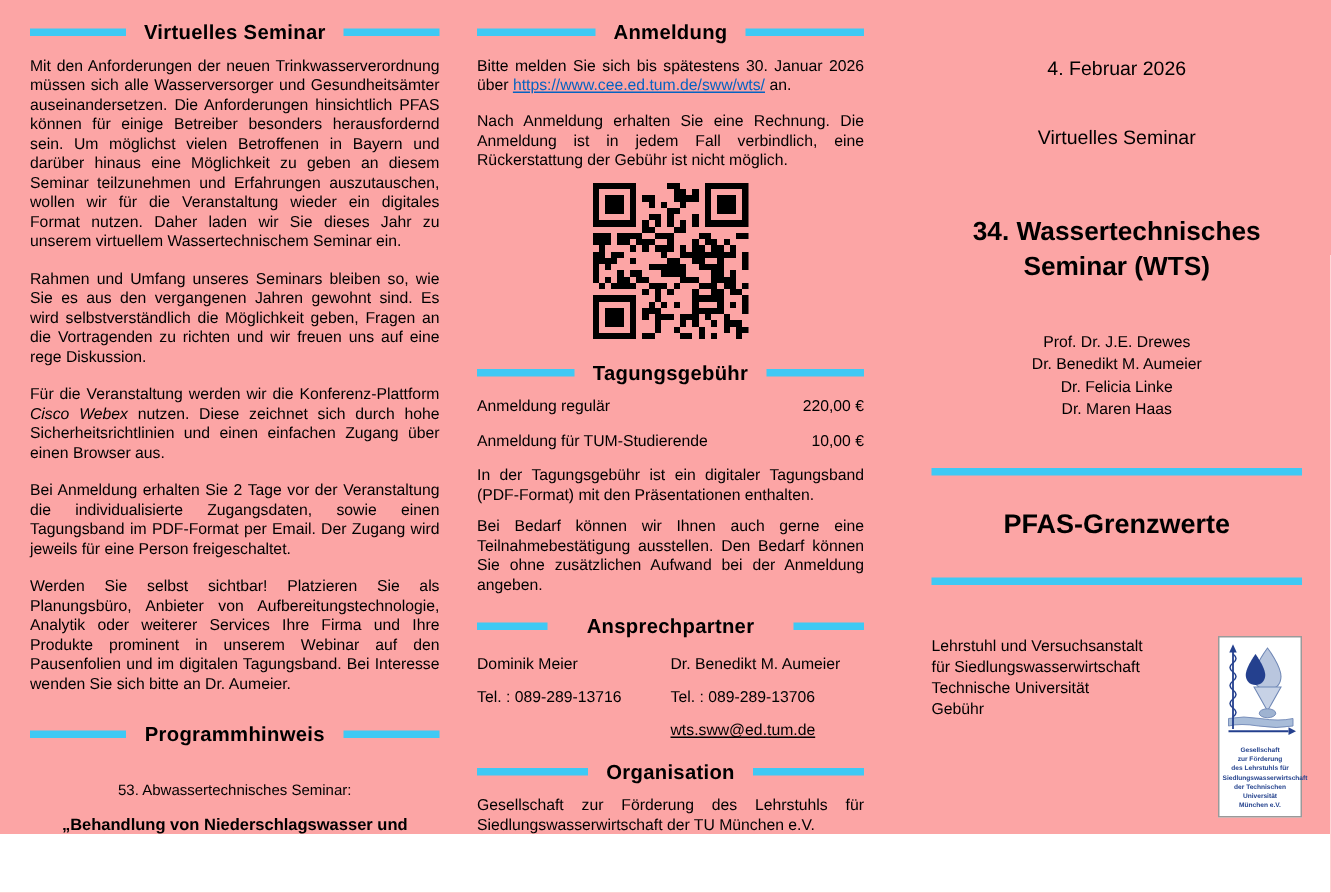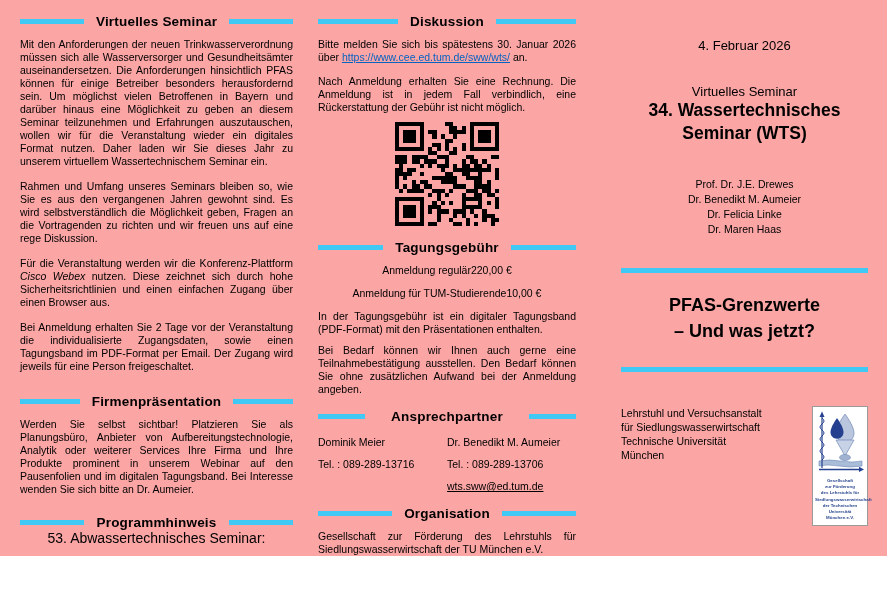--- a/index.html
+++ b/index.html
@@ -21,37 +21,37 @@
   
   .sec-head{display:flex;align-items:center;gap:12px;margin-bottom:9px;}
   .hbar{flex:1;height:5px;background:var(--accent);}
   .htxt{font-weight:bold;font-size:13.5px;white-space:nowrap;letter-spacing:.2px;}
 
   .body-p{font-size:10.5px;line-height:13px;text-align:justify;margin-bottom:12px;}
   .body-p:last-child{margin-bottom:0;}
   .italic{font-style:italic;}
 
   
-  .prog-line{font-size:14px;line-height:13px;text-align:center;margin-bottom:9px;}
+  .prog-line{font-size:10px;line-height:13px;text-align:center;margin-bottom:9px;}
   .prog-title{font-size:11px;font-weight:bold;line-height:14px;text-align:center;margin-bottom:18px;}
 
   
   a.link{color:var(--link);text-decoration:underline;}
   a.mail{color:var(--ink);text-decoration:underline;font-size:10.5px;}
   .qr-wrap{width:104px;margin:8px auto 10px auto;}
-  .fee-row{display:flex;justify-content:center;font-size:10.5px;line-height:13px;margin-bottom:10px;}
+  .fee-row{display:flex;justify-content:space-between;font-size:10.5px;line-height:13px;margin-bottom:10px;}
   .note-p{font-size:10.5px;line-height:13px;text-align:justify;margin-bottom:8px;}
   .contacts{display:flex;font-size:10.5px;line-height:13px;margin-bottom:4px;}
   .contact-col{width:50%;}
   .contact-col div{margin-bottom:9px;}
 
   
   .r-date{font-size:13px;margin-top:24px;}
   .r-sub{font-size:13px;margin-top:31px;}
-  .r-title{font-size:17.5px;font-weight:bold;line-height:23px;}
+  .r-title{font-size:17.5px;font-weight:bold;line-height:23px;margin-top:44px;}
   .r-speakers{font-size:10.5px;line-height:15px;margin-top:32px;}
   .full-bar{height:5px;background:var(--accent);margin-top:0;}
   .bar1{margin-top:31px;}
   .bar2{margin-top:23px;}
   .r-topic{font-size:18px;font-weight:bold;line-height:26px;margin-top:19px;}
   .bottom-row{display:flex;justify-content:space-between;align-items:flex-start;margin-top:34px;text-align:left;}
   .r-address{font-size:10.5px;line-height:14px;}
   .logo-box{width:56px;border:1px solid #9a9a9a;padding:3px 2px 4px 2px;background:#fff;}
   .logo-text{font-size:4.4px;line-height:6.2px;color:var(--logo-blue);text-align:center;margin-top:2px;font-weight:bold;}
 </style>
@@ -64,41 +64,36 @@
     <div class="sec-head">
       <span class="hbar"></span>
       <span class="htxt">Virtuelles Seminar</span>
       <span class="hbar"></span>
     </div>
     <p class="body-p">Mit den Anforderungen der neuen Trinkwasserverordnung müssen sich alle Wasserversorger und Gesundheitsämter auseinandersetzen. Die Anforderungen hinsichtlich PFAS können für einige Betreiber besonders herausfordernd sein. Um möglichst vielen Betroffenen in Bayern und darüber hinaus eine Möglichkeit zu geben an diesem Seminar teilzunehmen und Erfahrungen auszutauschen, wollen wir für die Veranstaltung wieder ein digitales Format nutzen. Daher laden wir Sie dieses Jahr zu unserem virtuellem Wassertechnischem Seminar ein.</p>
     <p class="body-p">Rahmen und Umfang unseres Seminars bleiben so, wie Sie es aus den vergangenen Jahren gewohnt sind. Es wird selbstverständlich die Möglichkeit geben, Fragen an die Vortragenden zu richten und wir freuen uns auf eine rege Diskussion.</p>
     <p class="body-p"><span>Für die Veranstaltung werden wir die Konferenz-Plattform </span><span class="italic">Cisco Webex</span><span> nutzen. Diese zeichnet sich durch hohe Sicherheitsrichtlinien und einen einfachen Zugang über einen Browser aus.</span></p>
     <p class="body-p">Bei Anmeldung erhalten Sie 2 Tage vor der Veranstaltung die individualisierte Zugangsdaten, sowie einen Tagungsband im PDF-Format per Email. Der Zugang wird jeweils für eine Person freigeschaltet.</p>
 
-    <div class="sec-head" style="margin-top:21px;">
-      <span class="hbar"></span>
-      <span class="htxt">Firmenpräsentation</span>
-      <span class="hbar"></span>
-    </div>
     <p class="body-p">Werden Sie selbst sichtbar! Platzieren Sie als Planungsbüro, Anbieter von Aufbereitungstechnologie, Analytik oder weiterer Services Ihre Firma und Ihre Produkte prominent in unserem Webinar auf den Pausenfolien und im digitalen Tagungsband. Bei Interesse wenden Sie sich bitte an Dr. Aumeier.</p>
 
-    <div class="sec-head" style="margin-top:19px;margin-bottom:2px;">
+    <div class="sec-head" style="margin-top:19px;margin-bottom:24px;">
       <span class="hbar"></span>
       <span class="htxt">Programmhinweis</span>
       <span class="hbar"></span>
     </div>
     <p class="prog-line">53. Abwassertechnisches Seminar:</p>
     <p class="prog-title">„Behandlung von Niederschlagswasser und Mischwasserüberläufen“</p>
 
   </div>
 
   <div class="panel panel-mid">
     <div class="sec-head">
       <span class="hbar"></span>
-      <span class="htxt">Diskussion</span>
+      <span class="htxt">Anmeldung</span>
       <span class="hbar"></span>
     </div>
     <p class="body-p" style="margin-bottom:11px;"><span>Bitte melden Sie sich bis spätestens 30. Januar 2026 über </span><a class="link" href="#">https://www.cee.ed.tum.de/sww/wts/</a><span> an.</span></p>
     <p class="body-p" style="margin-bottom:6px;">Nach Anmeldung erhalten Sie eine Rechnung. Die Anmeldung ist in jedem Fall verbindlich, eine Rückerstattung der Gebühr ist nicht möglich.</p>
 
     <div class="qr-wrap">
       <svg id="qr-svg" width="104" height="104" viewBox="0 0 25 25" shape-rendering="crispEdges">
           <rect x="0" y="0" width="1" height="1" fill="#000"></rect>
           <rect x="1" y="0" width="1" height="1" fill="#000"></rect>
           <rect x="2" y="0" width="1" height="1" fill="#000"></rect>
@@ -458,30 +453,29 @@
     </div>
     <div class="r-speakers">
       <div>Prof. Dr. J.E. Drewes</div>
       <div>Dr. Benedikt M. Aumeier</div>
       <div>Dr. Felicia Linke</div>
       <div>Dr. Maren Haas</div>
     </div>
     <div class="full-bar bar1"></div>
     <div class="r-topic">
       <div>PFAS-Grenzwerte</div>
-      <div>– Und was jetzt?</div>
     </div>
     <div class="full-bar bar2"></div>
 
     <div class="bottom-row">
       <div class="r-address">
         <div>Lehrstuhl und Versuchsanstalt</div>
         <div>für Siedlungswasserwirtschaft</div>
         <div>Technische Universität</div>
-        <div>München</div>
+        <div>Gebühr</div>
       </div>
       <div class="logo-box">
         <svg width="50" height="62" viewBox="0 0 50 62">
 
           <path d="M30 4 C30 4 39 16 39 23 C39 28.5 35 32 30 32 C25 32 21 28.5 21 23 C21 16 30 4 30 4 Z" fill="#b9c6de" stroke="#6f87b5" stroke-width="0.7"></path>
 
           <path d="M21 30 L39 30 L30 46 Z" fill="#c7d2e6" stroke="#6f87b5" stroke-width="0.7"></path>
 
           <path d="M22 8 C22 8 28.5 17 28.5 22 C28.5 26 25.7 28.7 22 28.7 C18.3 28.7 15.5 26 15.5 22 C15.5 17 22 8 22 8 Z" fill="#24408e"></path>
 

